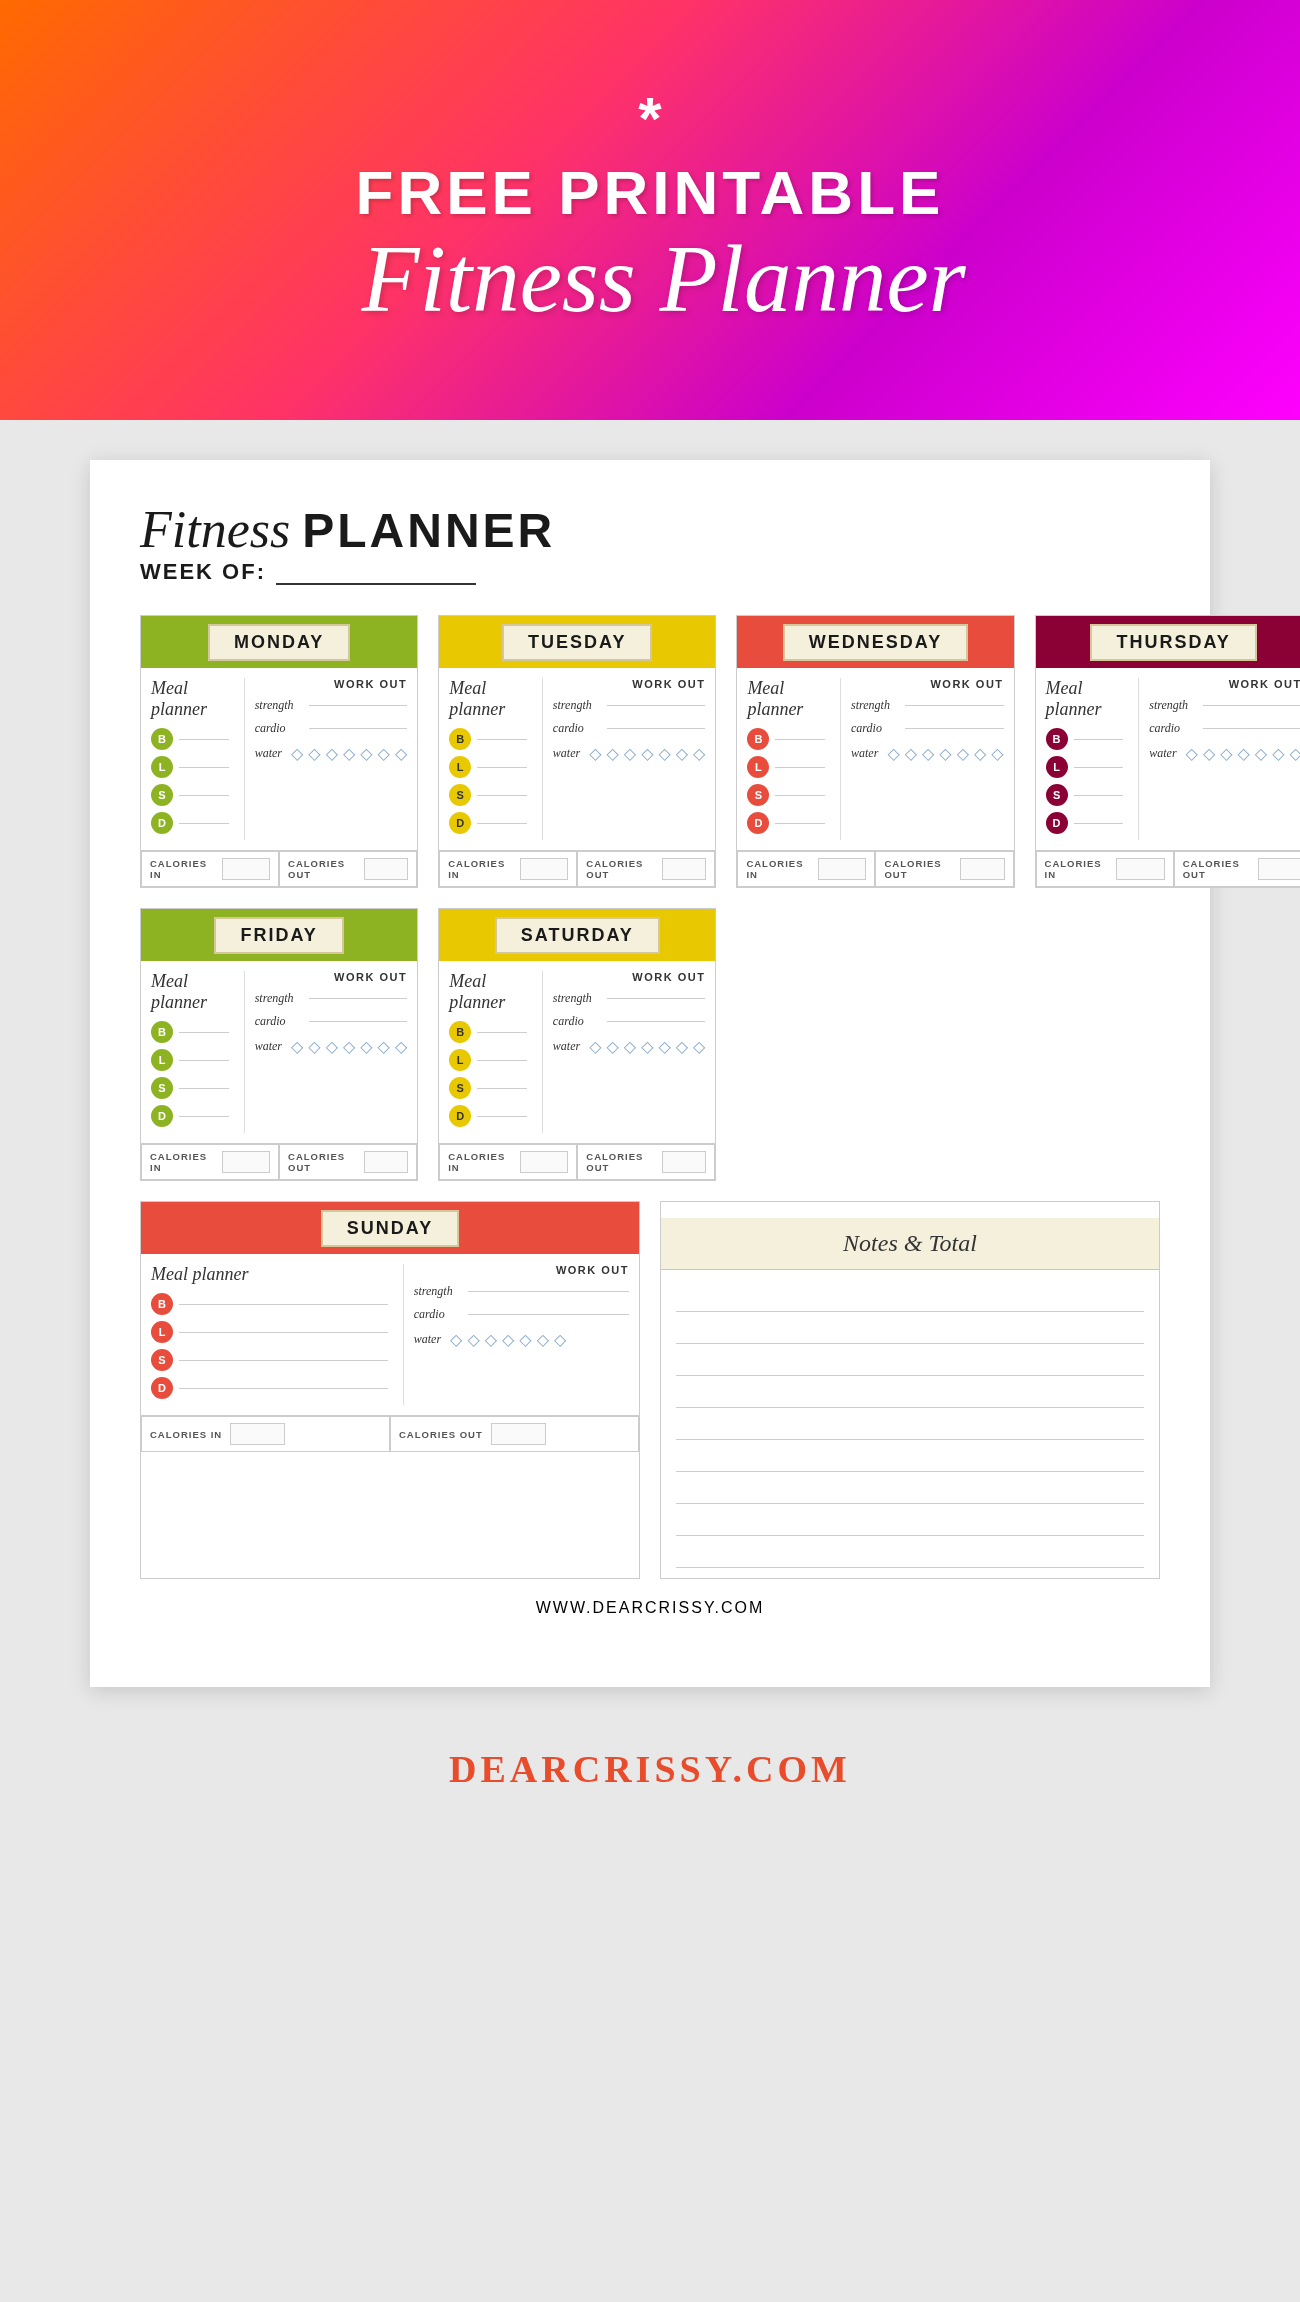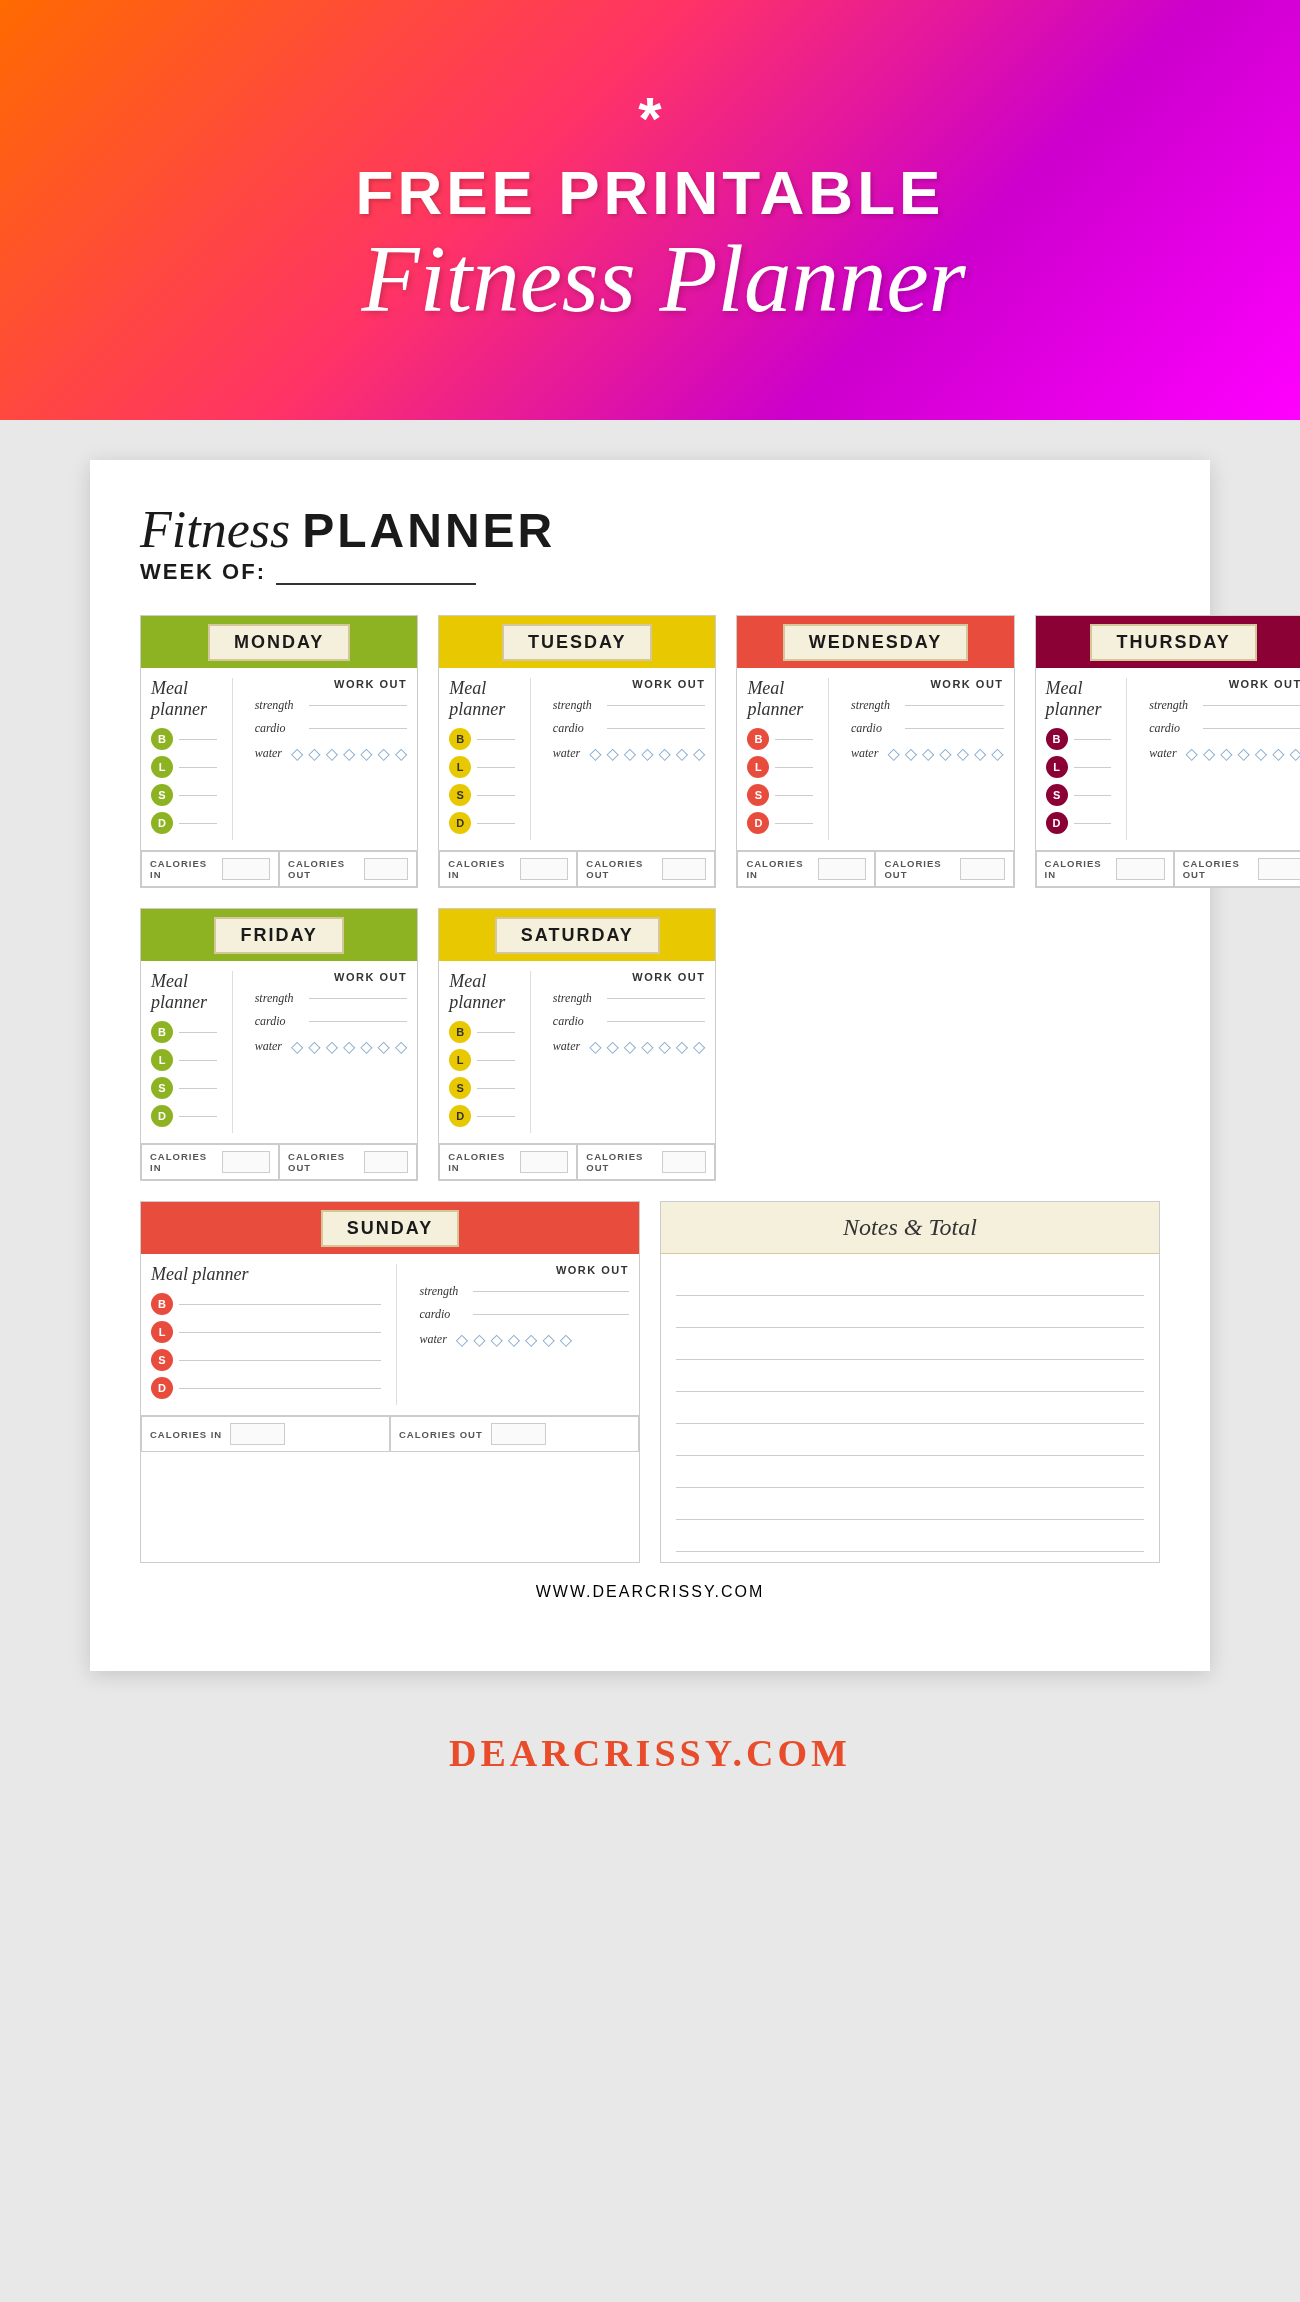--- a/index.html
+++ b/index.html
@@ -178,21 +178,21 @@
     }
 
     .meal-section {
       flex: 1.1;
       padding-right: 5px;
     }
 
     .workout-section {
       flex: 1;
       border-left: 1px solid #ddd;
-      padding-left: 22px;
+      padding-left: 10px;
     }
 
     .section-label {
       font-family: Georgia, serif;
       font-style: italic;
       font-size: 18px;
       color: #333;
       margin-bottom: 8px;
     }
 
@@ -309,20 +309,21 @@
     .notes-card {
       border: 1.5px solid #ccc;
       background: white;
     }
 
     .notes-header {
       background: #f5f0dc;
       border-bottom: 1.5px solid #d4c89a;
       padding: 12px;
       text-align: center;
+      margin-top: 16px;
     }
 
     .notes-title {
       font-family: Georgia, serif;
       font-style: italic;
       font-size: 24px;
       color: #333;
     }
 
     .notes-lines {

